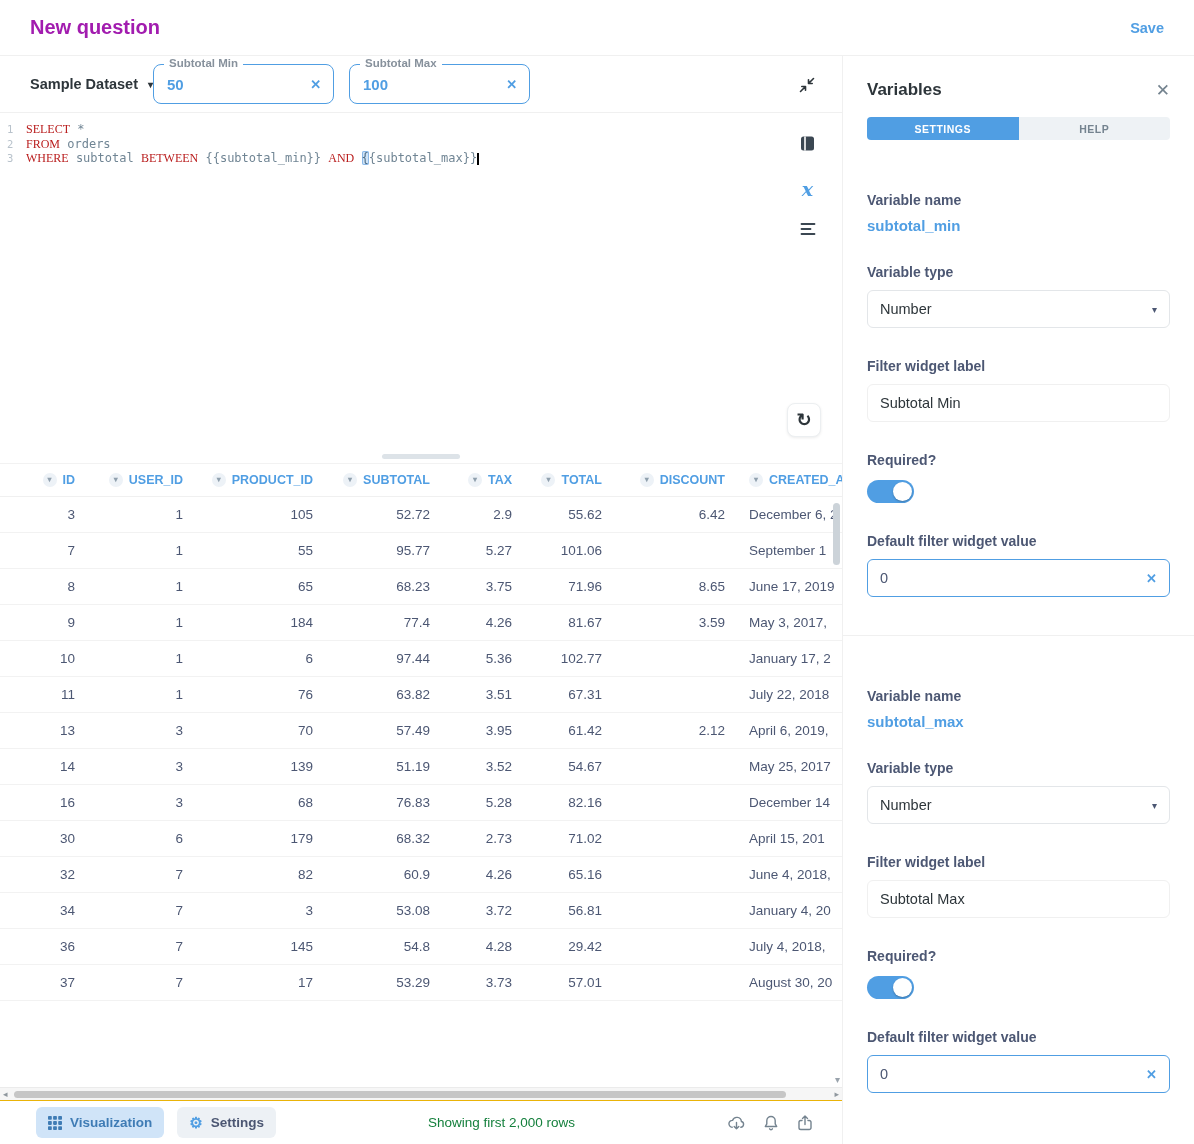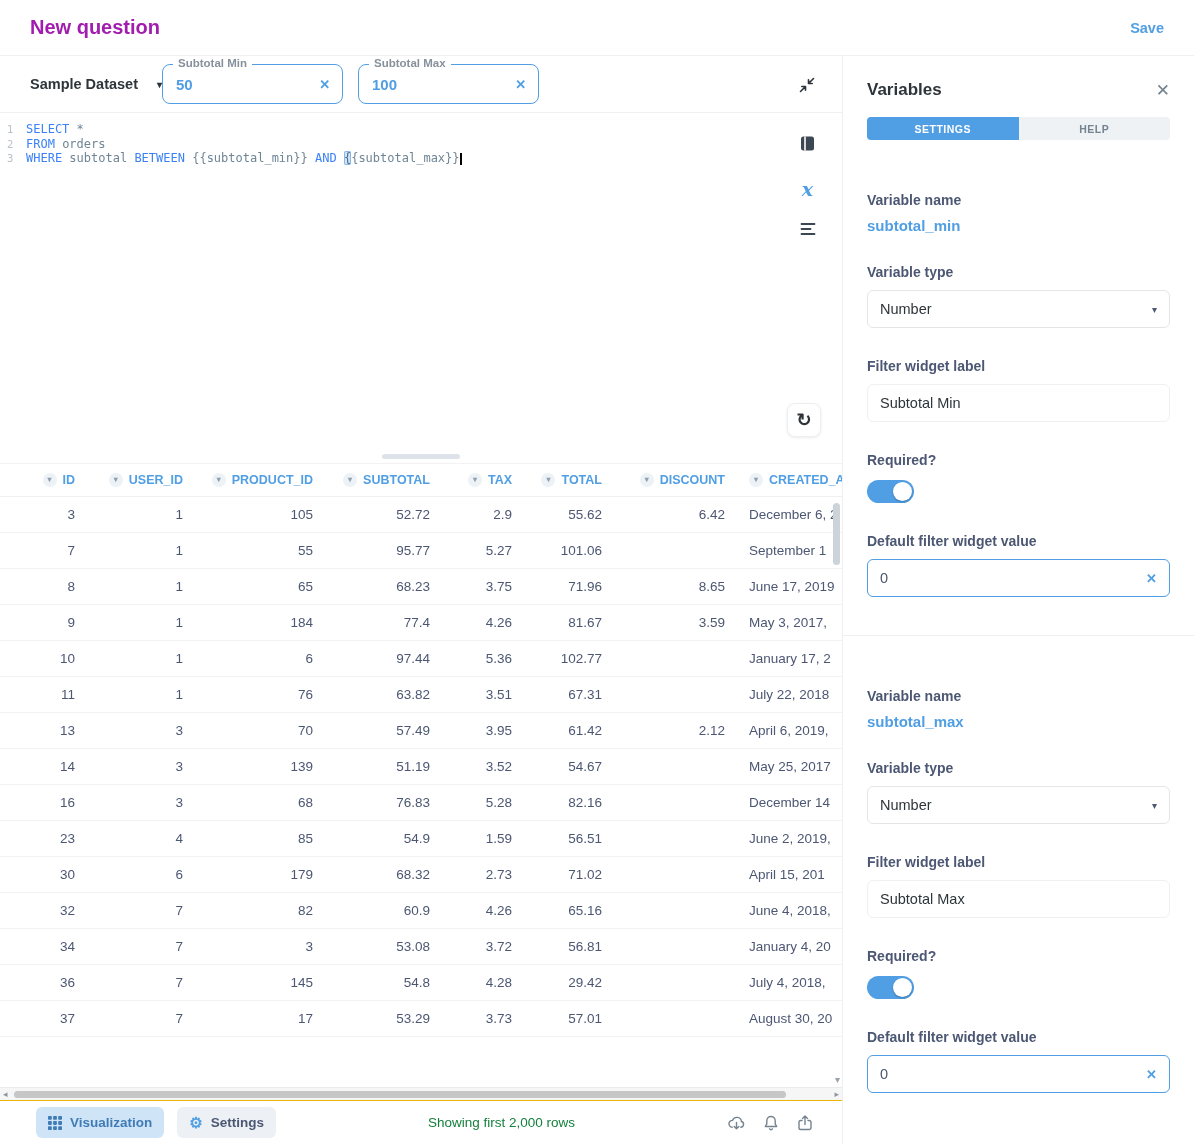--- a/index.html
+++ b/index.html
@@ -11,36 +11,36 @@
   .topbar { height:56px; display:flex; align-items:center; justify-content:space-between; padding:0 30px; border-bottom:1px solid #f0f0f0; background:#fff; flex:none; }
   .topbar h1 { font-size:20px; font-weight:700; color:#a21caf; }
   .save-link { color:#509ee3; font-size:14.5px; font-weight:700; text-decoration:none; cursor:pointer; }
 
   .main { flex:1; display:flex; min-height:0; }
   .left-panel { width:843px; flex:none; display:flex; flex-direction:column; border-right:1px solid #f0f0f0; min-height:0; }
   .sidebar { flex:1; background:#fff; position:relative; padding:0 24px; overflow:hidden; }
 
   
   .filter-bar { height:57px; flex:none; display:flex; align-items:center; padding:0 30px; border-bottom:1px solid #f0f0f0; position:relative; }
-  .dataset-picker { display:flex; align-items:center; gap:19px; font-size:14.5px; font-weight:700; color:#2d353a; cursor:pointer; }
+  .dataset-picker { display:flex; align-items:center; gap:10px; font-size:14.5px; font-weight:700; color:#2d353a; cursor:pointer; }
   .dataset-picker .chev { font-size:10px; color:#2d353a; }
   .fwidget { width:181px; height:40px; border:1.5px solid #509ee3; border-radius:8px; position:relative; display:flex; align-items:center; background:#fff; }
   .fwidget + .fwidget { margin-left:15px; }
   .fwidget:first-of-type { margin-left:44px; }
   .fwidget .flabel { position:absolute; top:-8px; left:10px; background:#fff; padding:0 5px; font-size:11.5px; font-weight:700; color:#87919c; }
   .fwidget input { border:0; outline:none; background:transparent; color:#509ee3; font-size:15px; font-weight:700; width:120px; padding-left:13px; font-family:"Liberation Sans",sans-serif; }
   .fwidget .clear-x { margin-left:auto; margin-right:12px; color:#509ee3; font-size:13px; font-weight:700; cursor:pointer; }
   .collapse-btn { position:absolute; right:26px; top:20px; width:18px; height:18px; cursor:pointer; }
 
   
   .editor { height:336px; flex:none; position:relative; background:#fff; }
   .code-wrap { display:flex; padding-top:9px; }
   .gutter { width:26px; flex:none; text-align:left; padding-left:7px; font-family:"DejaVu Sans Mono",monospace; font-size:10.5px; color:#b8c2cb; line-height:14.5px; }
   .codelines { font-family:"DejaVu Sans Mono",monospace; font-size:12px; line-height:14.5px; color:#708594; white-space:pre; }
-  .tok-kw { color:#3b82f6; }
+  .tok-kw { color:#b91c1c;font-family:Liberation Serif, serif; }
   .tok-pl { color:#708594; }
   .tok-hl { background:#cfe4f8; box-shadow:inset 0 0 0 1px #8ab8e8; border-radius:2px; color:#4d6congratulations; }
   .tok-hl { color:#4d6b84; }
   .caret { display:inline-block; width:2px; height:12px; background:#000; vertical-align:middle; margin-left:0px; }
   .editor-icons { position:absolute; top:22px; right:26px; display:flex; flex-direction:column; align-items:center; gap:23px; }
   .x-icon { font-family:"DejaVu Serif",serif; font-style:italic; font-weight:700; font-size:19px; color:#509ee3; line-height:20px; cursor:pointer; }
   .refresh-btn { position:absolute; right:21px; bottom:12px; width:34px; height:34px; border:1px solid #eceff1; border-radius:8px; background:#fff; box-shadow:0 1px 3px rgba(0,0,0,.08); display:flex; align-items:center; justify-content:center; font-size:18px; font-weight:700; color:#2d353a; cursor:pointer; }
 
   
   .resize-row { height:14px; flex:none; display:flex; align-items:center; justify-content:center; }
@@ -288,30 +288,20 @@
             <div class="td col-1">16</div>
             <div class="td col-2">3</div>
             <div class="td col-3">68</div>
             <div class="td col-4">76.83</div>
             <div class="td col-5">5.28</div>
             <div class="td col-6">82.16</div>
             <div class="td col-7"></div>
             <div class="td col-8 left">December 14</div>
           </div>
           <div class="tr">
-            <div class="td col-1">23</div>
-            <div class="td col-2">4</div>
-            <div class="td col-3">85</div>
-            <div class="td col-4">54.9</div>
-            <div class="td col-5">1.59</div>
-            <div class="td col-6">56.51</div>
-            <div class="td col-7"></div>
-            <div class="td col-8 left">June 2, 2019,</div>
-          </div>
-          <div class="tr">
             <div class="td col-1">30</div>
             <div class="td col-2">6</div>
             <div class="td col-3">179</div>
             <div class="td col-4">68.32</div>
             <div class="td col-5">2.73</div>
             <div class="td col-6">71.02</div>
             <div class="td col-7"></div>
             <div class="td col-8 left">April 15, 201</div>
           </div>
           <div class="tr">

